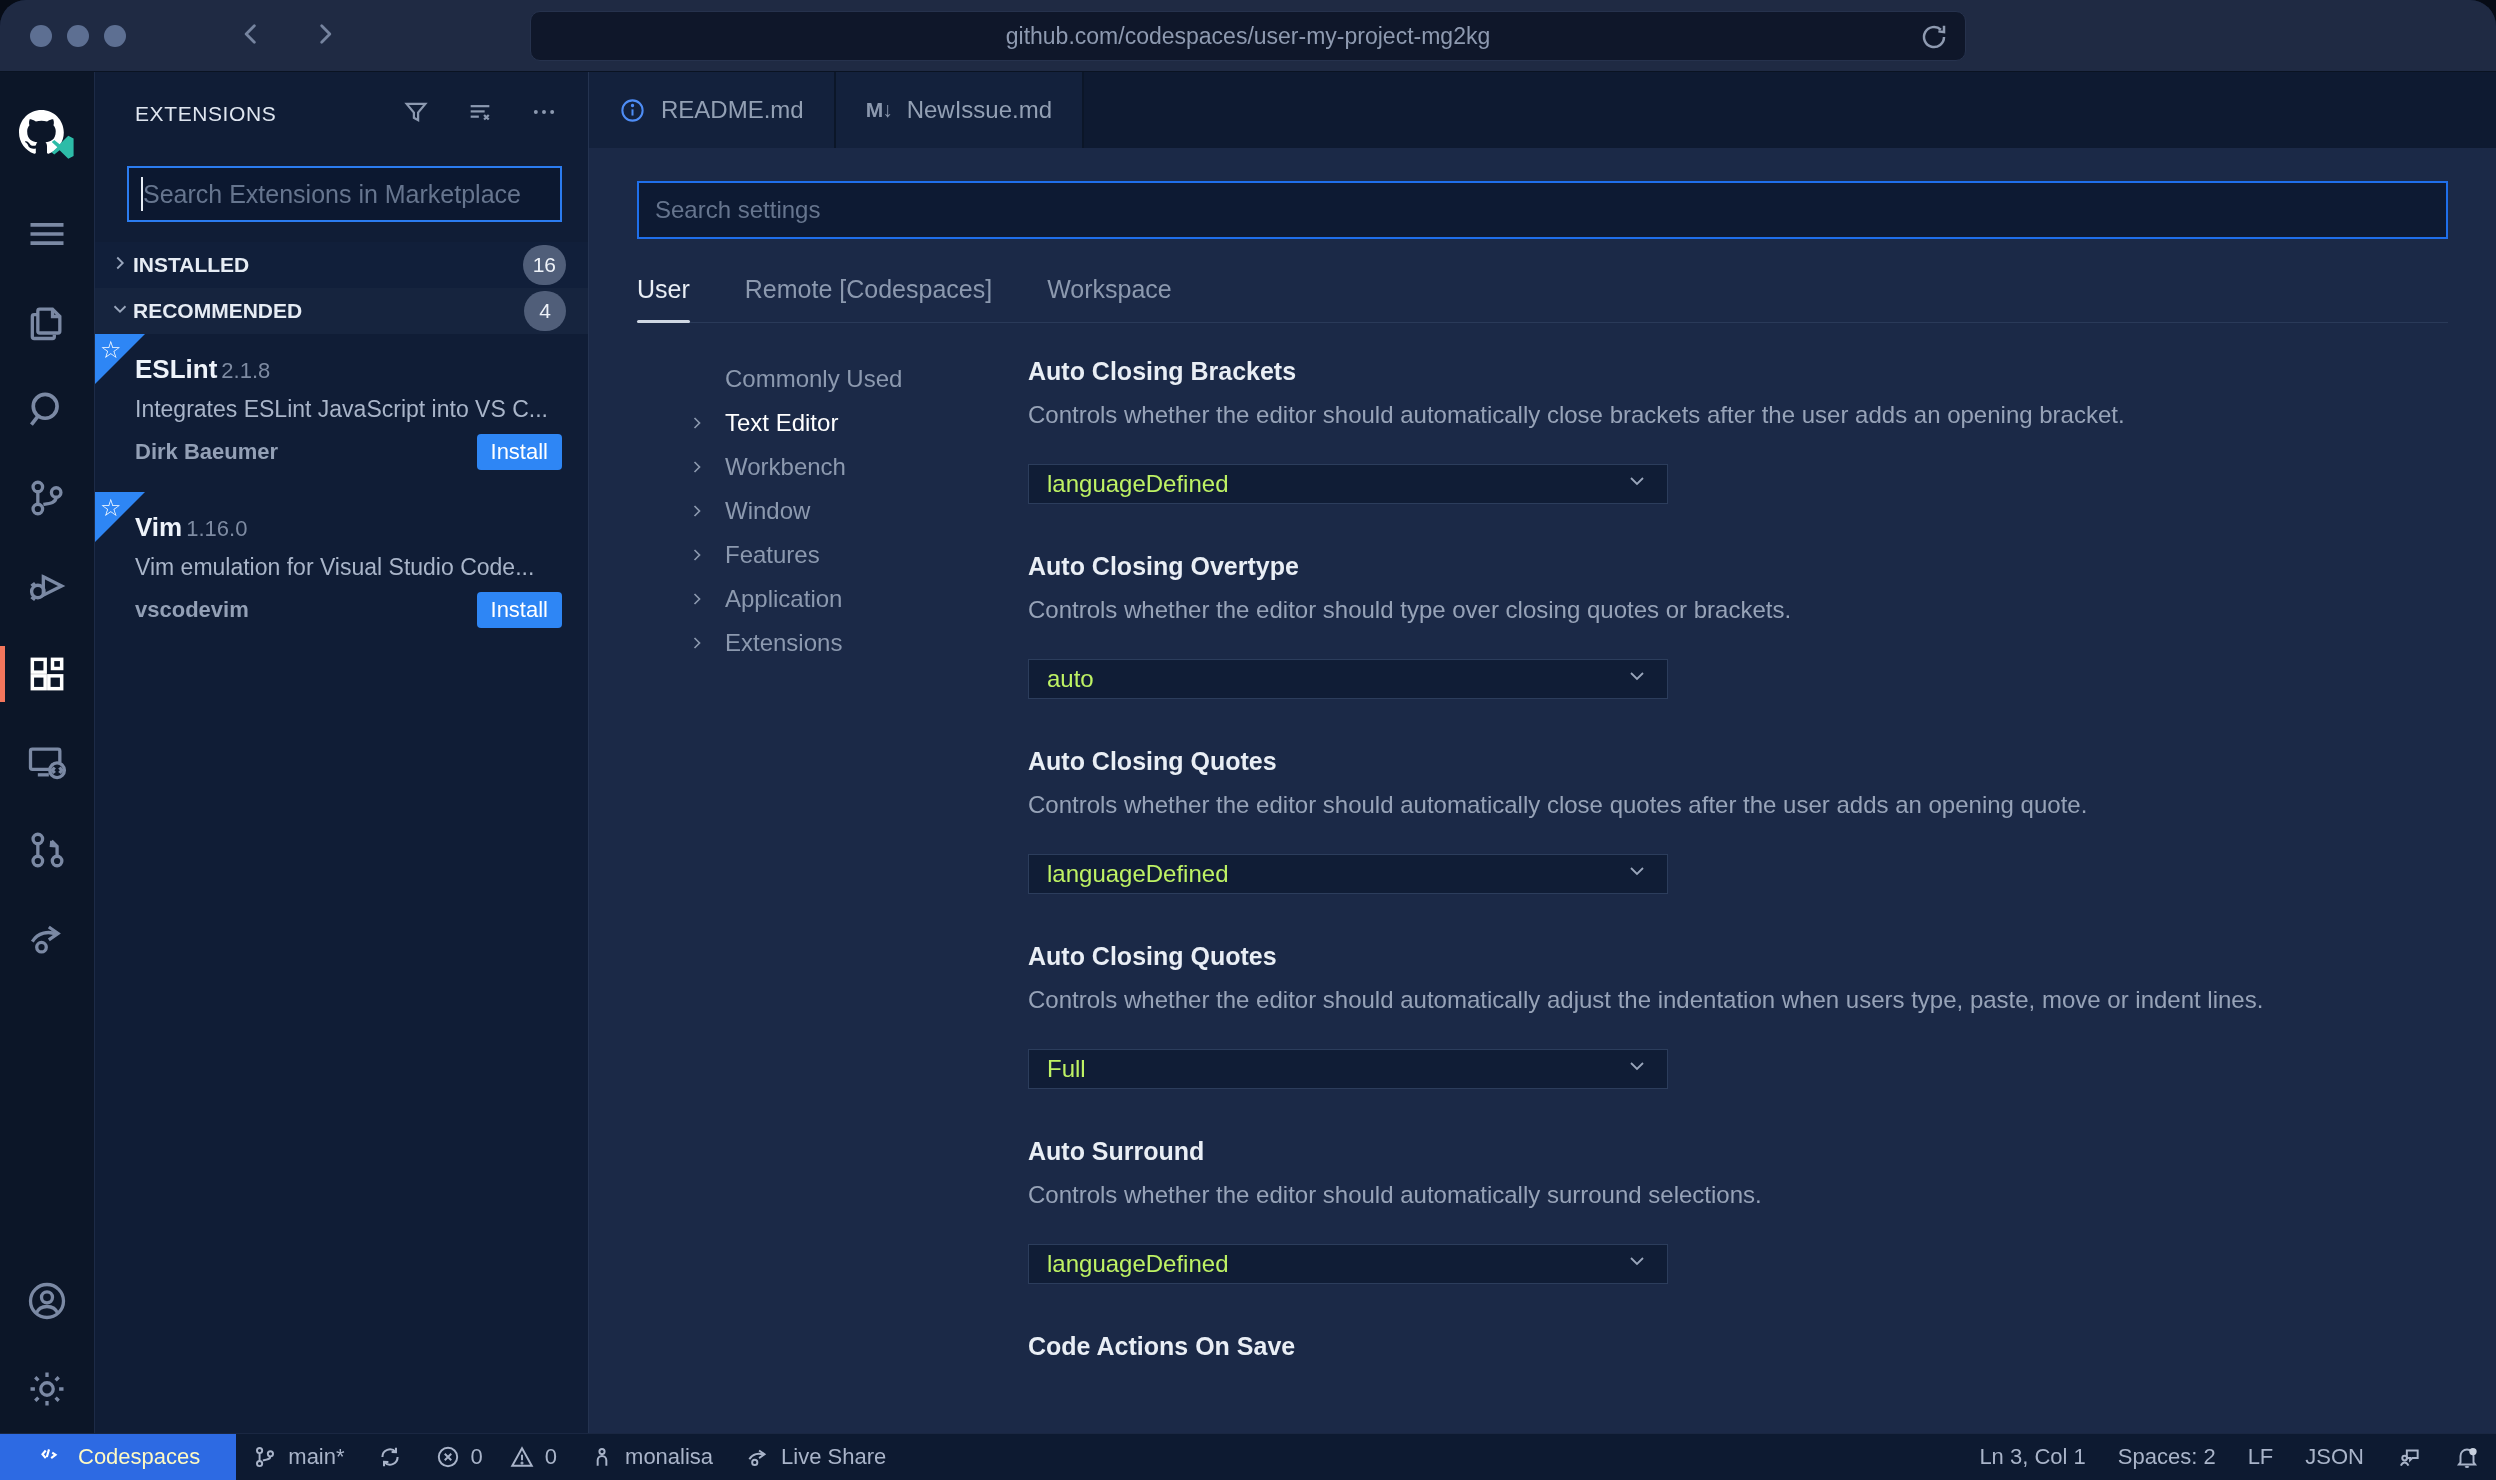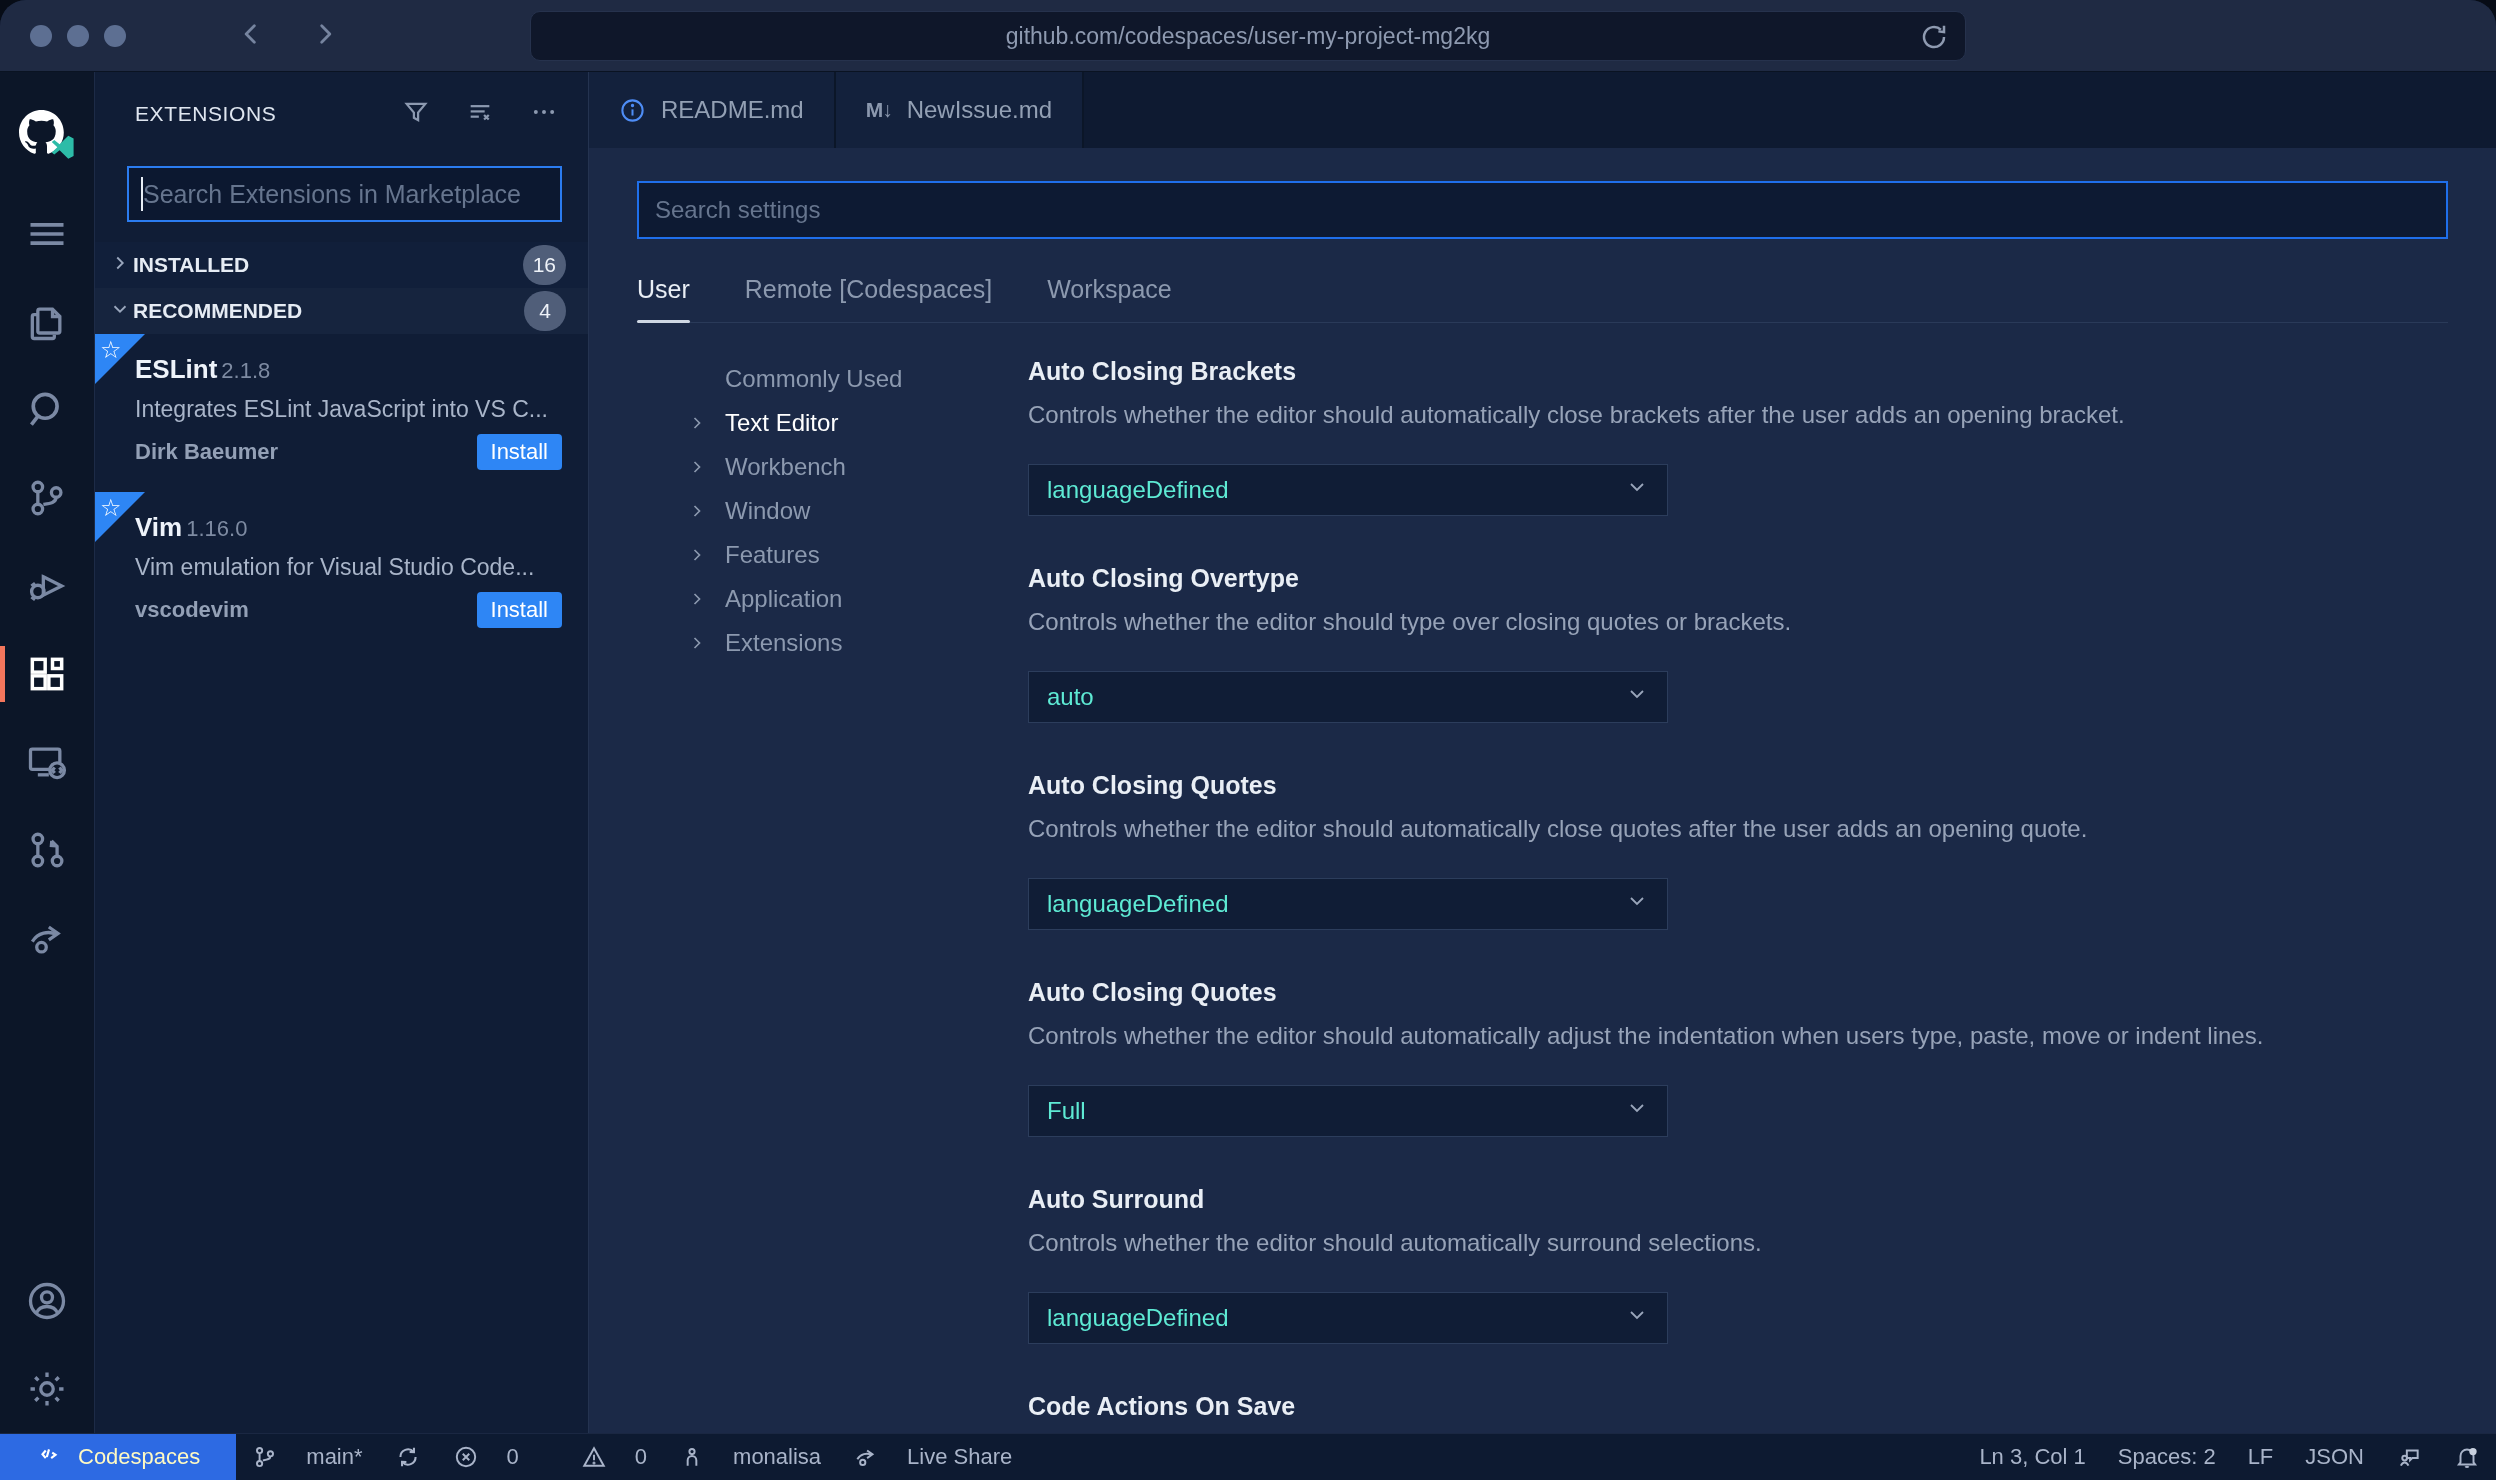--- a/index.html
+++ b/index.html
@@ -72,26 +72,26 @@
   .scope.active::after{content:'';position:absolute;left:0;right:0;bottom:-1px;height:3px;background:#cfd7e3;border-radius:2px}
   .settings-body{display:flex;flex:1;min-height:0;margin-top:34px}
   .tree{flex:0 0 372px;padding-left:50px}
   .tree-item{display:flex;align-items:center;gap:16px;height:44px;color:#8c99af;font-size:24px}
   .tree-item.active{color:#ffffff;font-weight:normal}
   .tree-item .chev{width:22px;display:flex;color:#8c99af}
   .settings-list{flex:1;padding-left:19px;overflow:hidden}
   .setting{margin-bottom:48px}
   .setting-title{color:#e9eef5;font-weight:bold;font-size:25px}
   .setting-desc{color:#97a3b8;font-size:24px;margin-top:15px}
-  .setting-select{margin-top:35px;width:640px;height:52px;background:#101d36;border:1px solid #2c3d5c;display:flex;align-items:center;justify-content:space-between;padding:0 18px;color:#5eead4;font-size:24px}
+  .setting-select{margin-top:35px;width:640px;height:40px;background:#101d36;border:1px solid #2c3d5c;display:flex;align-items:center;justify-content:space-between;padding:0 18px;color:#bef264;font-size:24px}
   .setting-select .chev{color:#9aa6bb}
 
   
   .statusbar{flex:0 0 46px;background:#0d1a31;border-top:1px solid #1a2742;display:flex;align-items:center;color:#a9b4c9;font-size:22px}
-  .status-item{display:flex;align-items:center;gap:28px;padding:0 16px;height:46px}
+  .status-item{display:flex;align-items:center;gap:10px;padding:0 16px;height:46px}
   .status-item svg{width:26px;height:26px}
   .codespaces{background:#2d6ae3;color:#fef9c3;padding:0 36px;gap:16px}
   .sb-right{margin-left:auto;display:flex;align-items:center;height:100%}
   .spacer8{width:6px}
 </style>
 </head>
 <body>
 
 <div class="window">
 

